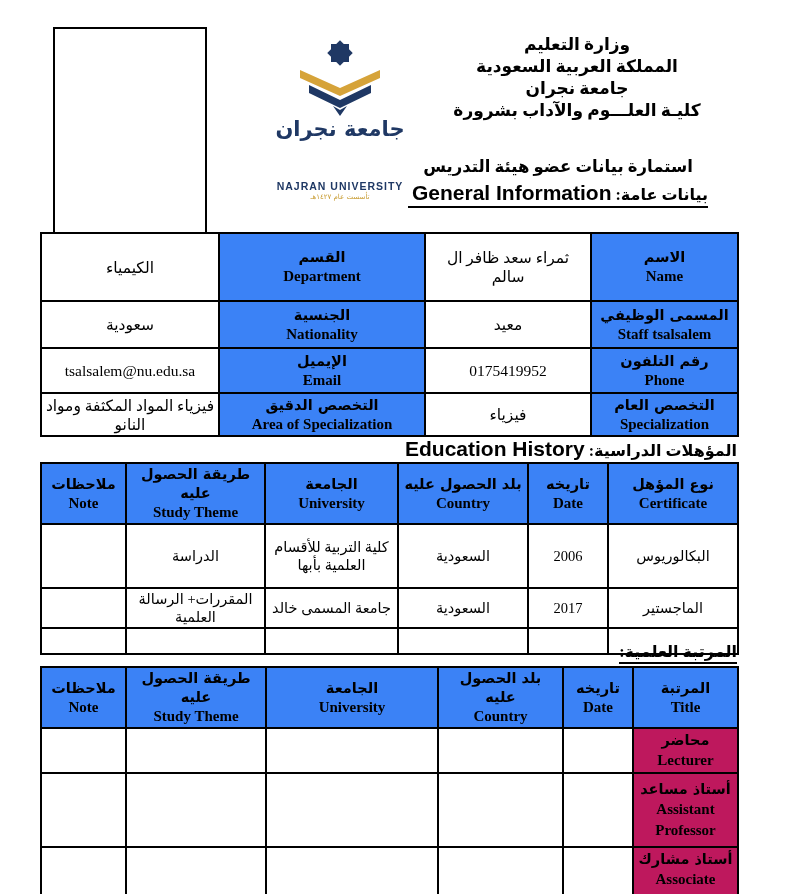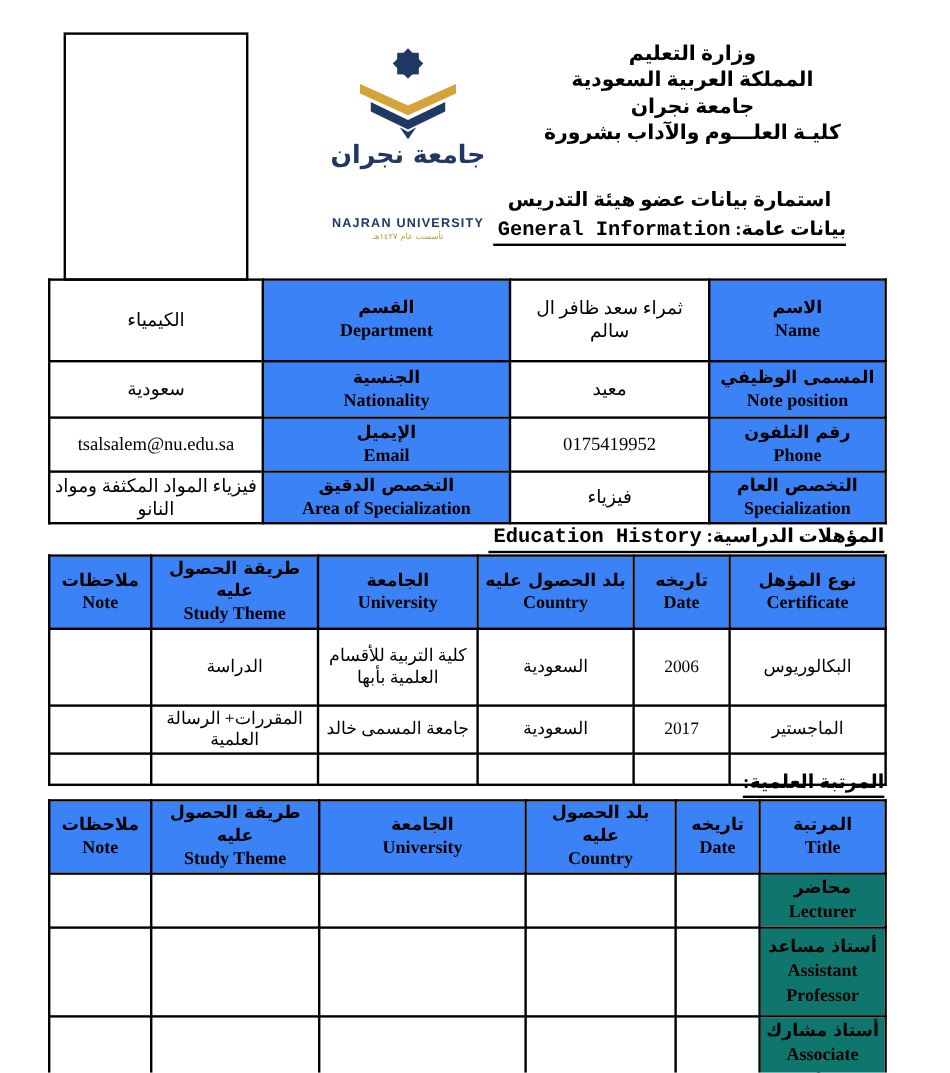--- a/index.html
+++ b/index.html
@@ -21,35 +21,35 @@
        font-weight:bold;font-size:17px;line-height:22px;color:#000;}
 
   
   .form-title{position:absolute;left:398px;top:157px;width:320px;text-align:center;direction:rtl;
        font-weight:bold;font-size:16.5px;}
   .sec-general{position:absolute;left:398px;top:181px;width:320px;text-align:center;direction:rtl;}
   .sec-edu{position:absolute;left:40px;top:437px;width:697px;text-align:right;direction:rtl;}
   .sec-rank{position:absolute;left:40px;top:642px;width:697px;text-align:right;direction:rtl;}
   .underlined{display:inline-block;border-bottom:2px solid #000;padding-bottom:1px;}
   .t-ar{font-weight:bold;font-size:16px;}
-  .t-en{font-weight:bold;font-size:17px;font-family:Liberation Mono, monospace;margin-left:4px;}
+  .t-en{font-weight:bold;font-size:21px;font-family:Liberation Sans, sans-serif;margin-left:4px;}
 
   
   table{border-collapse:collapse;table-layout:fixed;position:absolute;left:40px;direction:rtl;}
   td{border:2px solid #000;vertical-align:middle;padding:1px 3px;overflow:hidden;}
   .hd{background:#3b82f6;text-align:center;}
   .hd .ar{font-weight:bold;font-size:15px;line-height:19px;font-family:"DejaVu Sans",sans-serif;font-weight:700;}
   .hd .ar{font-size:14.5px;}
   .hd .en{font-weight:bold;font-size:15px;line-height:19px;font-family:"Liberation Serif",serif;}
   .val{background:#fff;text-align:center;font-size:15.5px;line-height:19px;}
   .gi{top:232px;}
   .edu{top:462px;}
   .rank{top:666px;}
   .edu .val{font-size:14.5px;line-height:18px;}
-  .rank-title-cell{background:#0f766e;text-align:center;margin-left:23px;}
+  .rank-title-cell{background:#be185d;text-align:center;margin-left:23px;}
   .rank-title-cell .ar{font-weight:bold;font-size:14.5px;line-height:20px;font-family:"DejaVu Sans",sans-serif;}
   .rank-title-cell .en{font-weight:bold;font-size:15px;line-height:21px;font-family:"Liberation Serif",serif;}
   .blank{background:#fff;}
 </style>
 </head>
 <body>
 
 <div class="page">
 
   <div class="photo-box"></div>
@@ -101,21 +101,21 @@
       <td class="val">ثمراء سعد ظافر ال سالم</td>
       <td class="hd">
         <div class="ar">القسم</div>
         <div class="en">Department</div>
       </td>
       <td class="val">الكيمياء</td>
     </tr>
     <tr style="height:47px">
       <td class="hd">
         <div class="ar">المسمى الوظيفي</div>
-        <div class="en">Note position</div>
+        <div class="en">Staff tsalsalem</div>
       </td>
       <td class="val">معيد</td>
       <td class="hd">
         <div class="ar">الجنسية</div>
         <div class="en">Nationality</div>
       </td>
       <td class="val">سعودية</td>
     </tr>
     <tr style="height:45px">
       <td class="hd">

